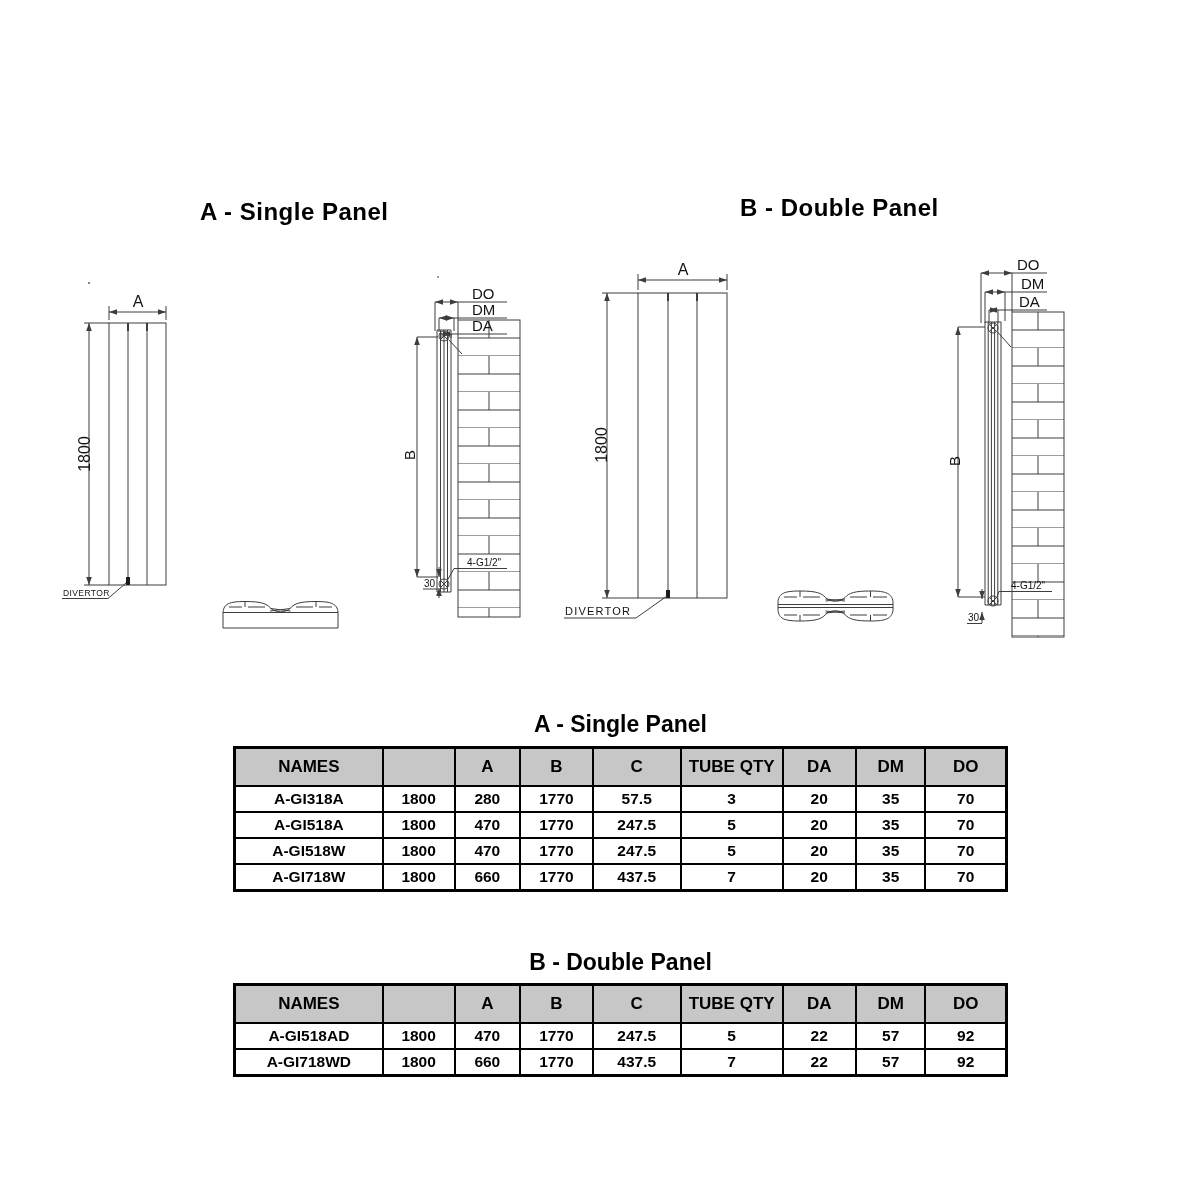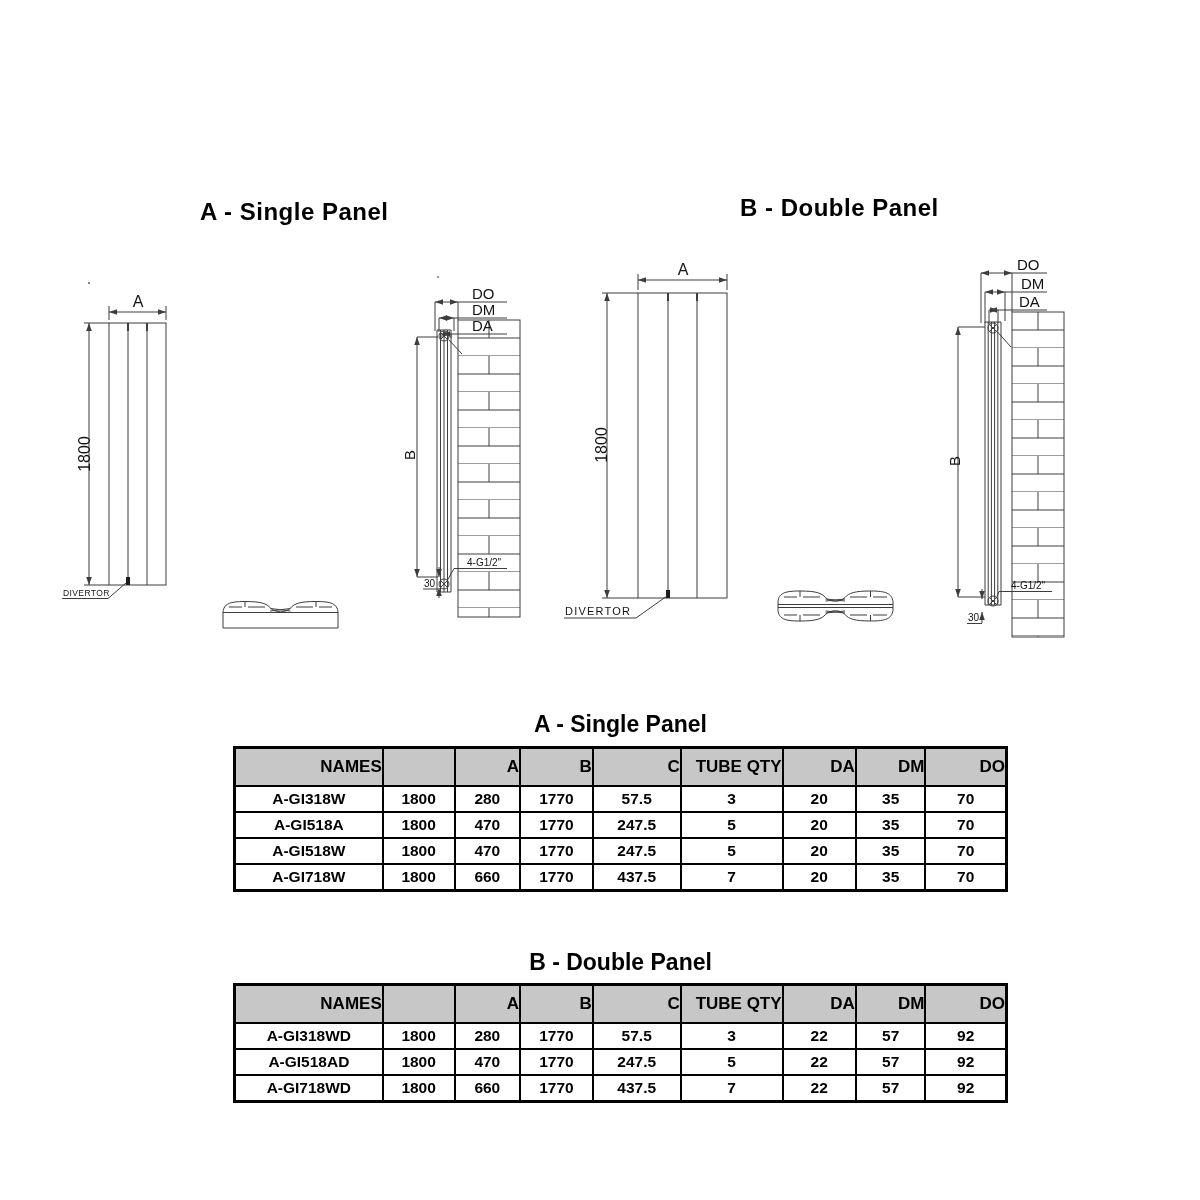--- a/index.html
+++ b/index.html
@@ -12,21 +12,21 @@
   #title-double { left:740px; top:194px; }
 
   .tbl-title { position:absolute; left:233px; width:775px; text-align:center; font-weight:bold; font-size:23px; }
   #tbl-title-1 { top:711px; }
   #tbl-title-2 { top:949px; }
 
   .spec-table { position:absolute; left:233px; width:775px; border-collapse:collapse; table-layout:fixed;
                 border:3px solid #000; background:#fff; }
   #table-1 { top:746px; }
   #table-2 { top:983px; }
-  .spec-table th { background:#c7c7c7; border:2px solid #000; height:36px; font-size:17px; font-weight:bold; padding:0;text-align:right; }
+  .spec-table th { background:#c7c7c7; border:2px solid #000; height:36px; font-size:17px; font-weight:bold; padding:0; }
   .spec-table td { border:2px solid #000; height:22px; font-size:15.5px; font-weight:bold; text-align:center; padding:1px 0; }
 
   svg.draw { position:absolute; overflow:visible; }
   .ln  { stroke:#3d3d3d; stroke-width:1; fill:none; }
   .thk { stroke:#3d3d3d; stroke-width:2; fill:none; }
   .arr { fill:#3d3d3d; stroke:none; }
   .mark { fill:#1c1c1c; stroke:none; }
   .lbl { fill:#141414; font-family:"Liberation Sans", sans-serif; }
 </style>
 </head>
@@ -304,21 +304,21 @@
           <th>B</th>
           <th>C</th>
           <th>TUBE QTY</th>
           <th>DA</th>
           <th>DM</th>
           <th>DO</th>
         </tr>
       </thead>
       <tbody>
         <tr>
-          <td>A-GI318W</td>
+          <td>A-GI318A</td>
           <td>1800</td>
           <td>280</td>
           <td>1770</td>
           <td>57.5</td>
           <td>3</td>
           <td>20</td>
           <td>35</td>
           <td>70</td>
         </tr>
         <tr>
@@ -378,31 +378,20 @@
           <th>B</th>
           <th>C</th>
           <th>TUBE QTY</th>
           <th>DA</th>
           <th>DM</th>
           <th>DO</th>
         </tr>
       </thead>
       <tbody>
         <tr>
-          <td>A-GI318WD</td>
-          <td>1800</td>
-          <td>280</td>
-          <td>1770</td>
-          <td>57.5</td>
-          <td>3</td>
-          <td>22</td>
-          <td>57</td>
-          <td>92</td>
-        </tr>
-        <tr>
           <td>A-GI518AD</td>
           <td>1800</td>
           <td>470</td>
           <td>1770</td>
           <td>247.5</td>
           <td>5</td>
           <td>22</td>
           <td>57</td>
           <td>92</td>
         </tr>

